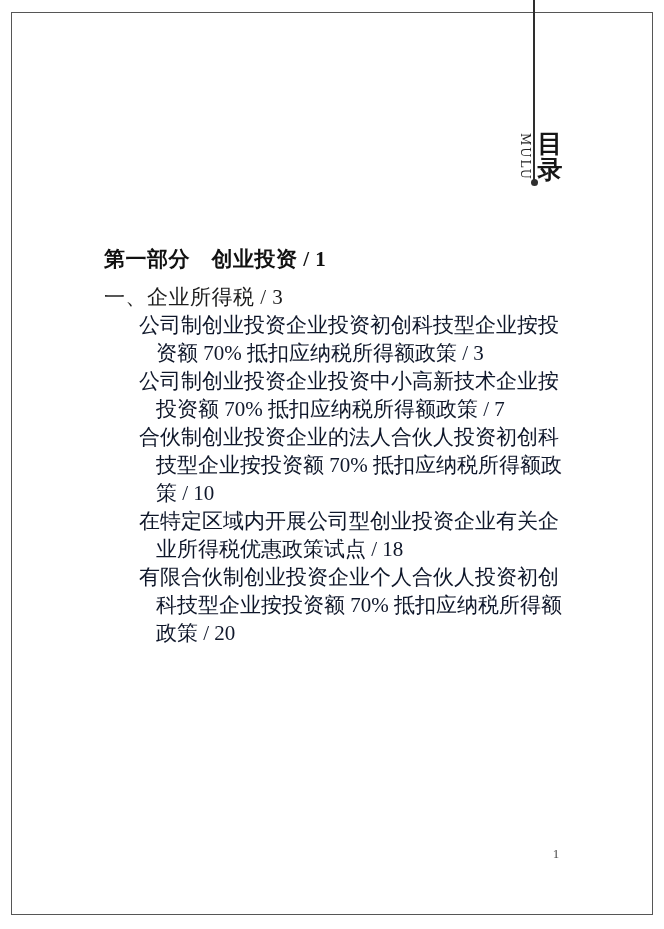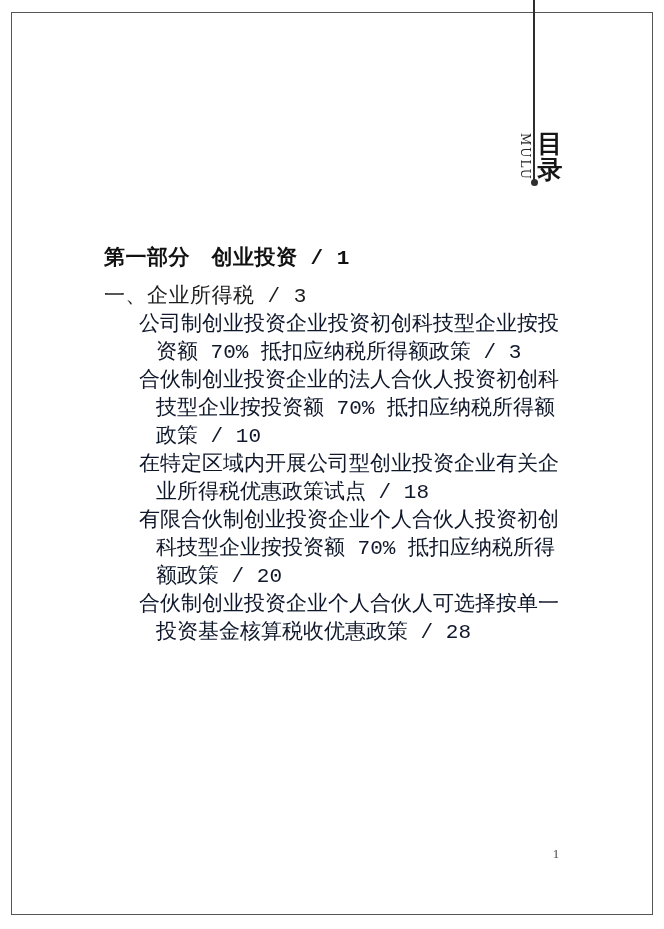--- a/index.html
+++ b/index.html
@@ -60,21 +60,20 @@
     line-height: 26px;
     text-align: center;
     color: #161616;
   }
   .mulu-title span { display: block; }
   .toc {
     position: absolute;
     left: 104px;
     top: 244px;
     width: 460px;
-    font-family: Liberation Mono, monospace;
   }
   .part-heading {
     margin: 0 0 9px 0;
     font-size: 21px;
     font-weight: 700;
     line-height: 30px;
     letter-spacing: 0.5px;
     color: #111111;
   }
   .toc-line {
@@ -115,21 +114,21 @@
   <div class="mulu-title">
     <span>目</span>
     <span>录</span>
   </div>
 
   <div class="toc">
     <h1 class="part-heading">第一部分　创业投资 / 1</h1>
 
     <div class="toc-line section">一、企业所得税 / 3</div>
     <div class="toc-line item">公司制创业投资企业投资初创科技型企业按投资额 70% 抵扣应纳税所得额政策 / 3</div>
+    <div class="toc-line item">公司制创业投资企业投资中小高新技术企业按投资额 70% 抵扣应纳税所得额政策 / 7</div>
     <div class="toc-line item">合伙制创业投资企业的法人合伙人投资初创科技型企业按投资额 70% 抵扣应纳税所得额政策 / 10</div>
     <div class="toc-line item">在特定区域内开展公司型创业投资企业有关企业所得税优惠政策试点 / 18</div>
     <div class="toc-line item">有限合伙制创业投资企业个人合伙人投资初创科技型企业按投资额 70% 抵扣应纳税所得额政策 / 20</div>
-    <div class="toc-line item">合伙制创业投资企业个人合伙人可选择按单一投资基金核算税收优惠政策 / 28</div>
   </div>
 
   <div class="page-number">1</div>
 
 </div>
 
 </body></html>

